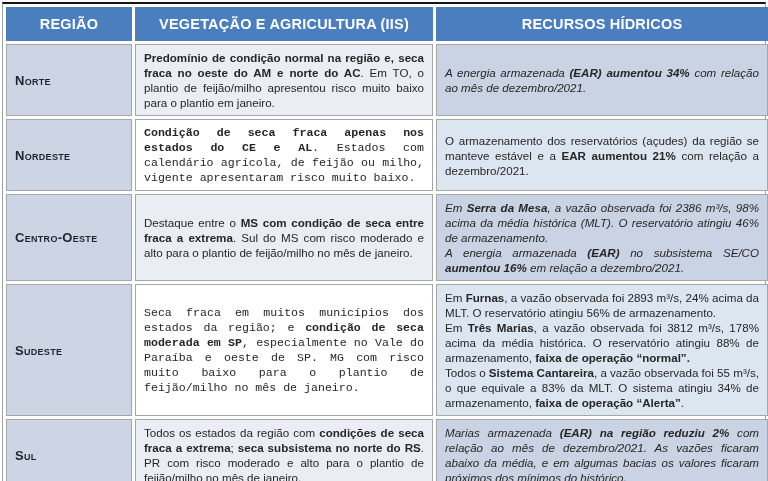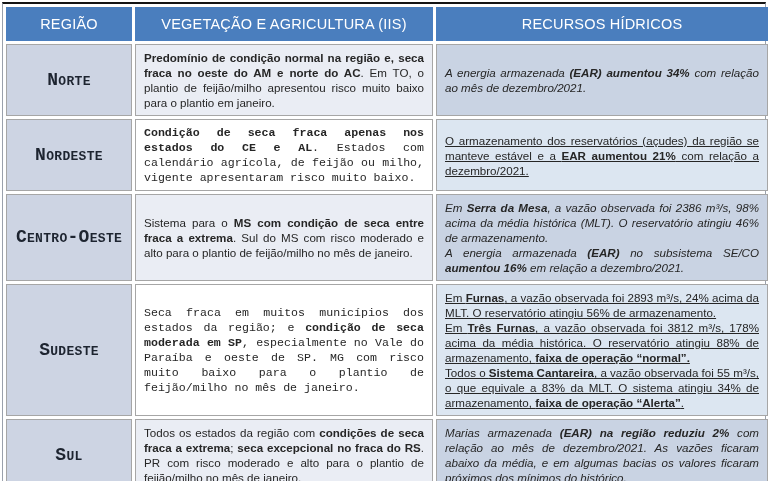--- a/index.html
+++ b/index.html
@@ -14,48 +14,47 @@
   table{
     width:100%;
     table-layout:fixed;
     border-collapse:separate;
     border-spacing:3px;
   }
   th{
     background:var(--header-bg,#4A7EBE);
     color:var(--header-text,#fff);
     font-size:14.5px;
-    font-weight:normal;
+    font-weight:bold;
     height:32px;
     text-align:center;
     vertical-align:middle;
     letter-spacing:.2px;
   }
   td{
     vertical-align:middle;
     padding:5px 8px;
     font-size:11.6px;
     line-height:15px;
     color:var(--text,#262626);
     border:1px solid var(--grid,#A6A6A6);
   }
   td.region{
     background:var(--region-bg,#CDD4E3);
-    text-align:center;
+    text-align:left;
     font-weight:bold;
     font-variant:small-caps;
-    font-size:18px;
+    font-size:13px;
     letter-spacing:.3px;
     color:#1d2430;
-    font-family:Liberation Mono, monospace;
   }
   tr.shaded td.veg{background:var(--veg-shaded,#EAEDF4);}
   tr.plain  td.veg{background:var(--veg-plain,#FFFFFF);font-family:Liberation Mono, monospace;}
   tr.shaded td.water{background:var(--water-shaded,#C9D3E3);font-style:italic;}
-  tr.plain  td.water{background:var(--water-plain,#DCE6F1);text-decoration:underline;}
+  tr.plain  td.water{background:var(--water-plain,#DCE6F1);}
   td.veg p, td.water p{margin:0;text-align:justify;}
   td.veg b, td.water b{font-weight:bold;}
   .bottom-rule{
     width:768px;margin:0 auto;
     border-top:1px solid #000;
     height:2px;
     border-bottom:3px solid #000;
     background:#fff;
   }
 </style>
@@ -91,42 +90,42 @@
         <td class="veg">
             <p><b>Condição de seca fraca apenas nos estados do CE e AL</b><span>. Estados com calendário agrícola, de feijão ou milho, vigente apresentaram risco muito baixo.</span></p>
           </td>
         <td class="water">
             <p><span>O armazenamento dos reservatórios (açudes) da região se manteve estável e a </span><b>EAR aumentou 21%</b><span> com relação a dezembro/2021.</span></p>
           </td>
       </tr>
       <tr class="shaded" style="height:81px">
         <td class="region">Centro-Oeste</td>
         <td class="veg">
-            <p><span>Sistema para o </span><b>MS com condição de seca entre fraca a extrema</b><span>. Sul do MS com risco moderado e alto para o plantio de feijão/milho no mês de janeiro.</span></p>
+            <p><span>Destaque entre o </span><b>MS com condição de seca entre fraca a extrema</b><span>. Sul do MS com risco moderado e alto para o plantio de feijão/milho no mês de janeiro.</span></p>
           </td>
         <td class="water">
             <p><span>Em </span><b>Serra da Mesa</b><span>, a vazão observada foi 2386 m³/s, 98% acima da média histórica (MLT). O reservatório atingiu 46% de armazenamento.</span></p>
             <p><span>A energia armazenada </span><b>(EAR)</b><span> no subsistema SE/CO </span><b>aumentou 16%</b><span> em relação a dezembro/2021.</span></p>
           </td>
       </tr>
       <tr class="plain" style="height:129px">
         <td class="region">Sudeste</td>
         <td class="veg">
             <p><span>Seca fraca em muitos municípios dos estados da região; e </span><b>condição de seca moderada em SP</b><span>, especialmente no Vale do Paraíba e oeste de SP. MG com risco muito baixo para o plantio de feijão/milho no mês de janeiro.</span></p>
           </td>
         <td class="water">
             <p><span>Em </span><b>Furnas</b><span>, a vazão observada foi 2893 m³/s, 24% acima da MLT. O reservatório atingiu 56% de armazenamento.</span></p>
-            <p><span>Em </span><b>Três Furnas</b><span>, a vazão observada foi 3812 m³/s, 178% acima da média histórica. O reservatório atingiu 88% de armazenamento, </span><b>faixa de operação “normal”.</b></p>
+            <p><span>Em </span><b>Três Marias</b><span>, a vazão observada foi 3812 m³/s, 178% acima da média histórica. O reservatório atingiu 88% de armazenamento, </span><b>faixa de operação “normal”.</b></p>
             <p><span>Todos o </span><b>Sistema Cantareira</b><span>, a vazão observada foi 55 m³/s, o que equivale a 83% da MLT. O sistema atingiu 34% de armazenamento, </span><b>faixa de operação “Alerta”</b><span>.</span></p>
           </td>
       </tr>
       <tr class="shaded" style="height:71px">
         <td class="region">Sul</td>
         <td class="veg">
-            <p><span>Todos os estados da região com </span><b>condições de seca fraca a extrema</b><span>; </span><b>seca excepcional no fraca do RS</b><span>. PR com risco moderado e alto para o plantio de feijão/milho no mês de janeiro.</span></p>
+            <p><span>Todos os estados da região com </span><b>condições de seca fraca a extrema</b><span>; </span><b>seca subsistema no norte do RS</b><span>. PR com risco moderado e alto para o plantio de feijão/milho no mês de janeiro.</span></p>
           </td>
         <td class="water">
             <p><span>Marias armazenada </span><b>(EAR) na região reduziu 2%</b><span> com relação ao mês de dezembro/2021. As vazões ficaram abaixo da média, e em algumas bacias os valores ficaram próximos dos mínimos do histórico.</span></p>
           </td>
       </tr>
     </tbody>
   </table>
 </div>
 <div class="bottom-rule"></div>
 

